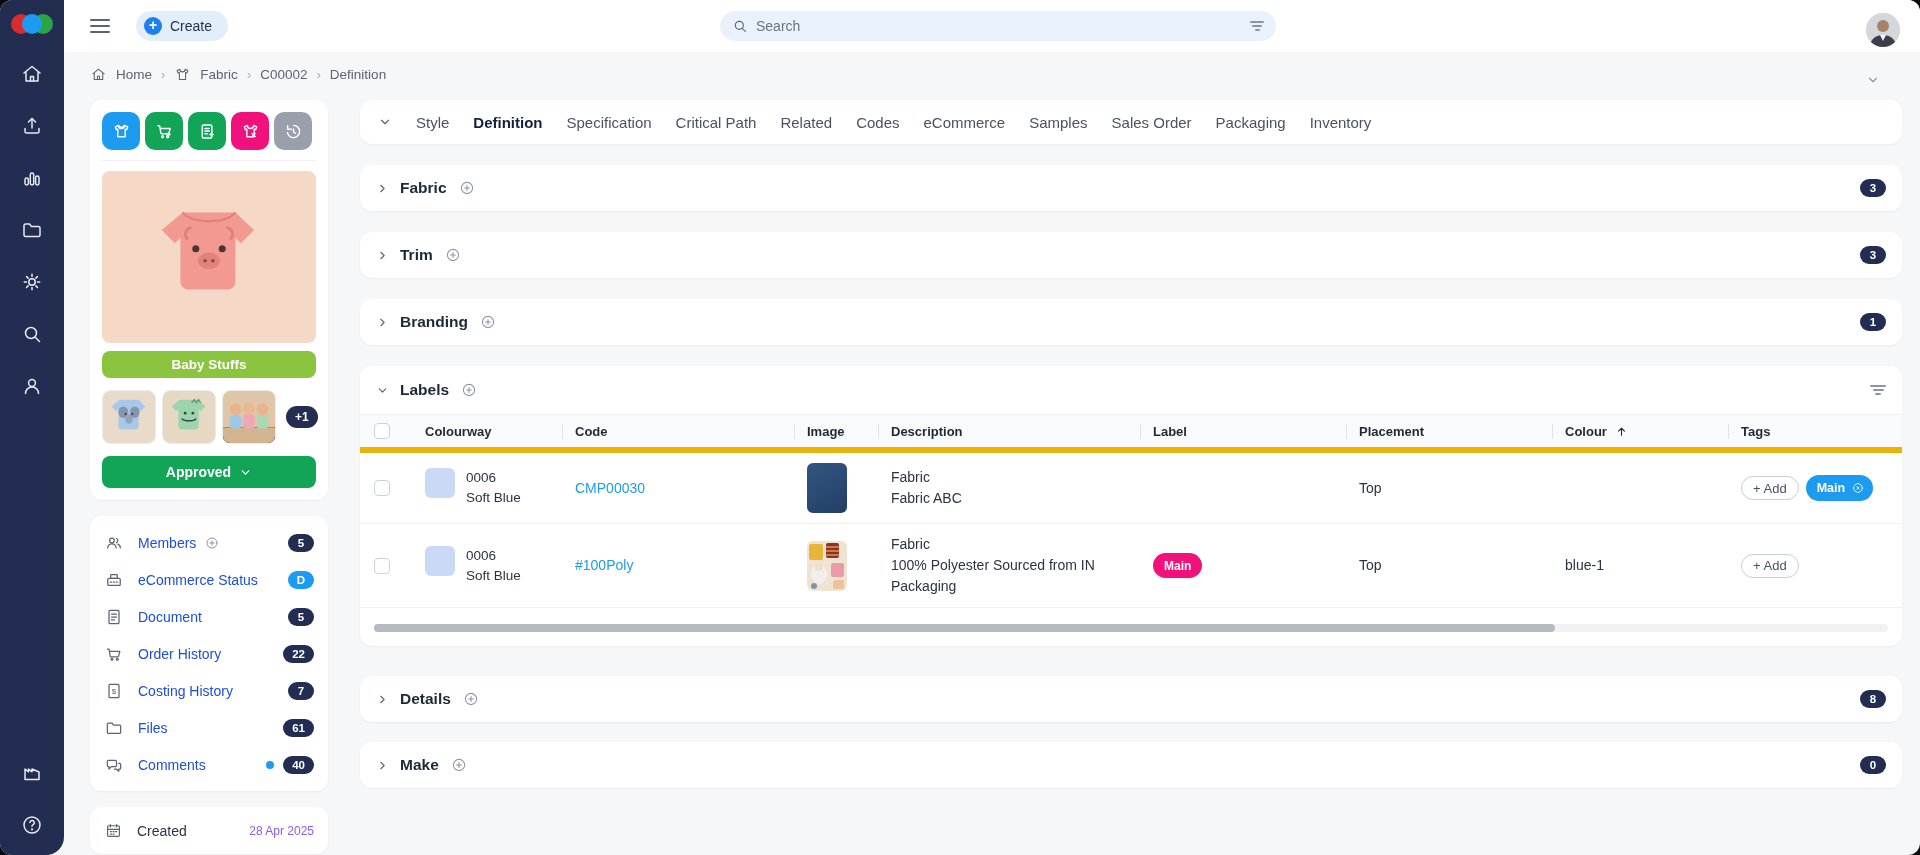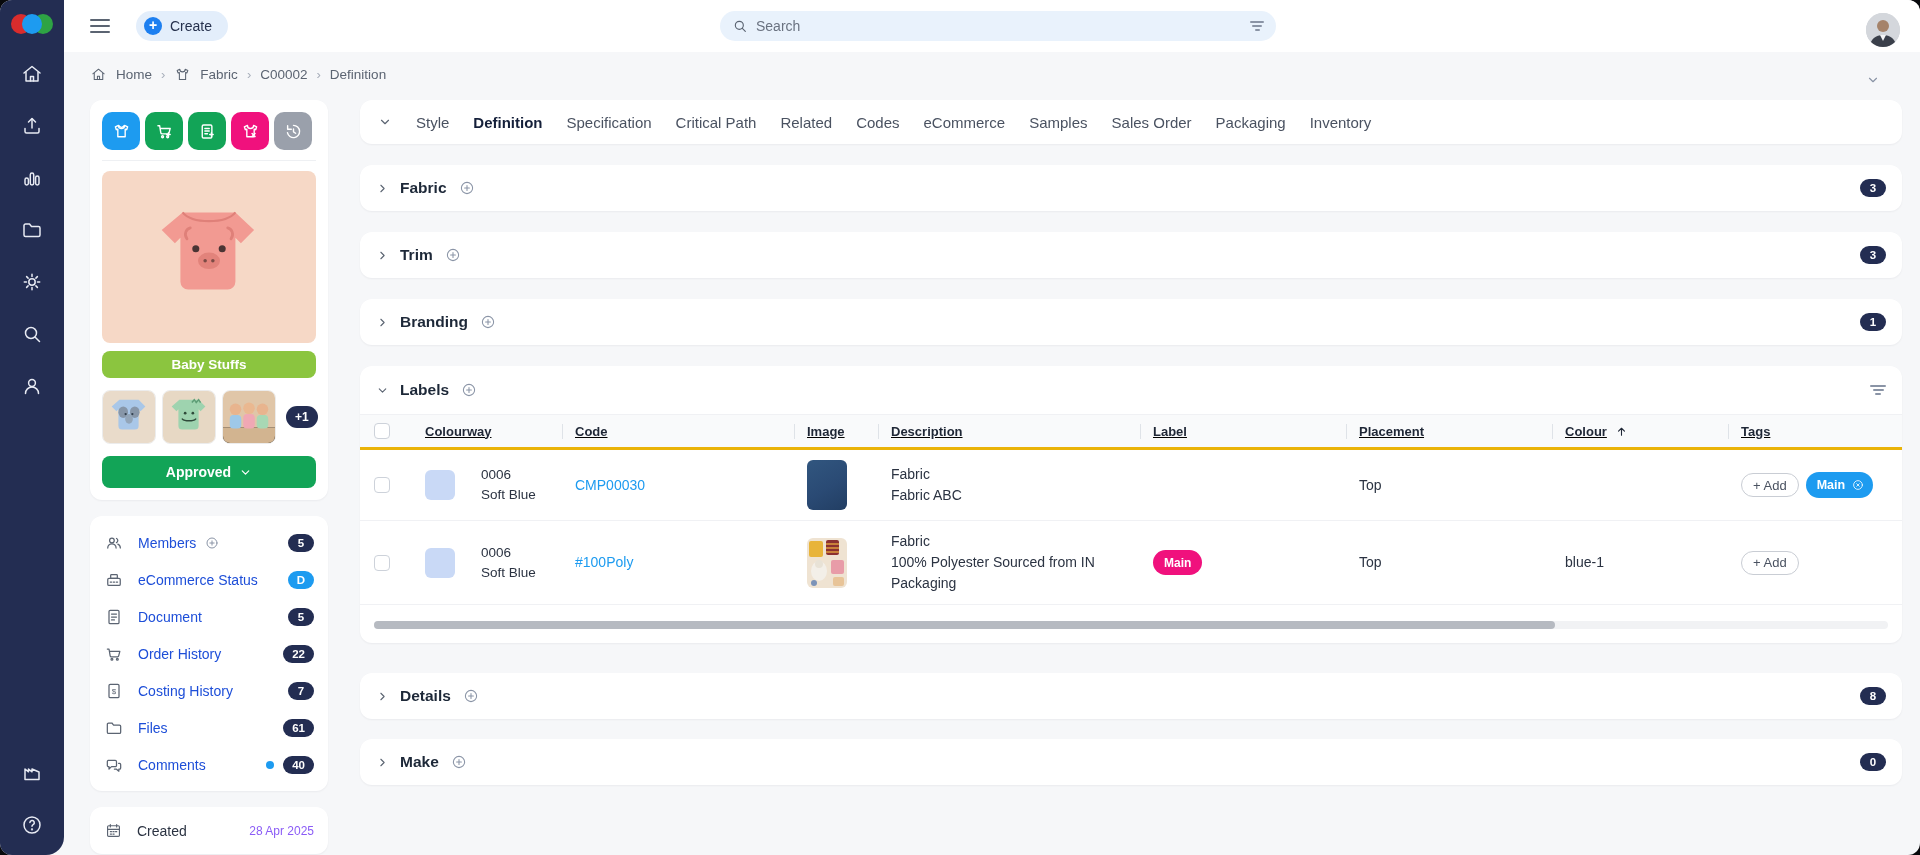--- a/index.html
+++ b/index.html
@@ -98,29 +98,29 @@
   .plus-ic { display:flex; cursor:pointer; }
   .plus-ic svg { width:18px; height:18px; stroke:#8a94a6; stroke-width:1.4; fill:none; stroke-linecap:round; }
   .section-card .pill-badge { margin-left:auto; }
 
   
   .labels-card { padding-bottom:14px; margin-bottom:30px; }
   .labels-head { height:48px; display:flex; align-items:center; gap:11px; padding:0 16px; }
   .labels-head .filter-lines { margin-left:auto; }
   .labels-head .filter-lines span:nth-child(1){ width:16px; } .labels-head .filter-lines span:nth-child(2){ width:11px; } .labels-head .filter-lines span:nth-child(3){ width:6px; }
   .trow { display:grid; grid-template-columns:52px 150px 232px 84px 262px 206px 206px 176px minmax(150px,1fr); align-items:center; }
-  .thead { background:#f9fafb; border-top:1px solid #f0f1f4; border-bottom:3px solid #eab308;text-decoration:underline; }
+  .thead { background:#f9fafb; border-top:1px solid #f0f1f4; border-bottom:6px solid #eab308; }
   .th { font-size:13px; font-weight:700; color:#1f2736; padding:8px 8px 8px 13px; position:relative; display:flex; align-items:center; gap:8px; }
   .th.sep::before { content:""; position:absolute; left:0; top:8px; bottom:8px; width:1px; background:#dfe3e8; }
   .th svg { width:13px; height:13px; stroke:#1f2736; stroke-width:2; fill:none; stroke-linecap:round; stroke-linejoin:round; cursor:pointer; }
   .tbody-row { border-bottom:1px solid #f0f1f4; }
   .td { padding:10px 8px 10px 13px; font-size:14px; color:#2b3342; line-height:1.5; }
   .cell-center { display:flex; justify-content:center; padding-left:0; }
   .checkbox { width:16px; height:16px; border:1.5px solid #cdd2da; border-radius:4px; background:#fff; cursor:pointer; }
-  .cw-cell { display:flex; align-items:center; gap:26px; }
+  .cw-cell { display:flex; align-items:flex-start; gap:11px; }
   .swatch { width:30px; height:30px; border-radius:6px; background:#c9d9f6; flex-shrink:0; }
   .cw-text { font-size:13.5px; line-height:1.45; color:#2b3342; }
   .code-link { color:#1d9bf0; font-size:14px; cursor:pointer; text-decoration:none; }
   .img-denim { width:40px; height:50px; border-radius:6px; background:linear-gradient(150deg,#31567f 0%,#2a4a74 55%,#223e63 100%); }
   .img-collage { width:40px; height:50px; border-radius:6px; overflow:hidden; }
   .tag-pink { display:inline-block; background:#f0117d; color:#fff; font-size:12px; font-weight:700; border-radius:999px; padding:3.5px 11px; }
   .tags-cell { display:flex; align-items:center; gap:7px; }
   .add-pill { border:1px solid #c9cdd4; background:#fff; color:#4a5261; font-size:13px; border-radius:999px; padding:3.5px 11px; cursor:pointer; font-family:inherit; }
   .main-tag { display:flex; align-items:center; gap:6px; background:#1d9bf0; color:#fff; font-size:12.5px; font-weight:700; border-radius:999px; padding:3.5px 8px 3.5px 11px; cursor:pointer; }
   .main-tag svg { width:14px; height:14px; stroke:#fff; stroke-width:1.4; fill:none; stroke-linecap:round; }

